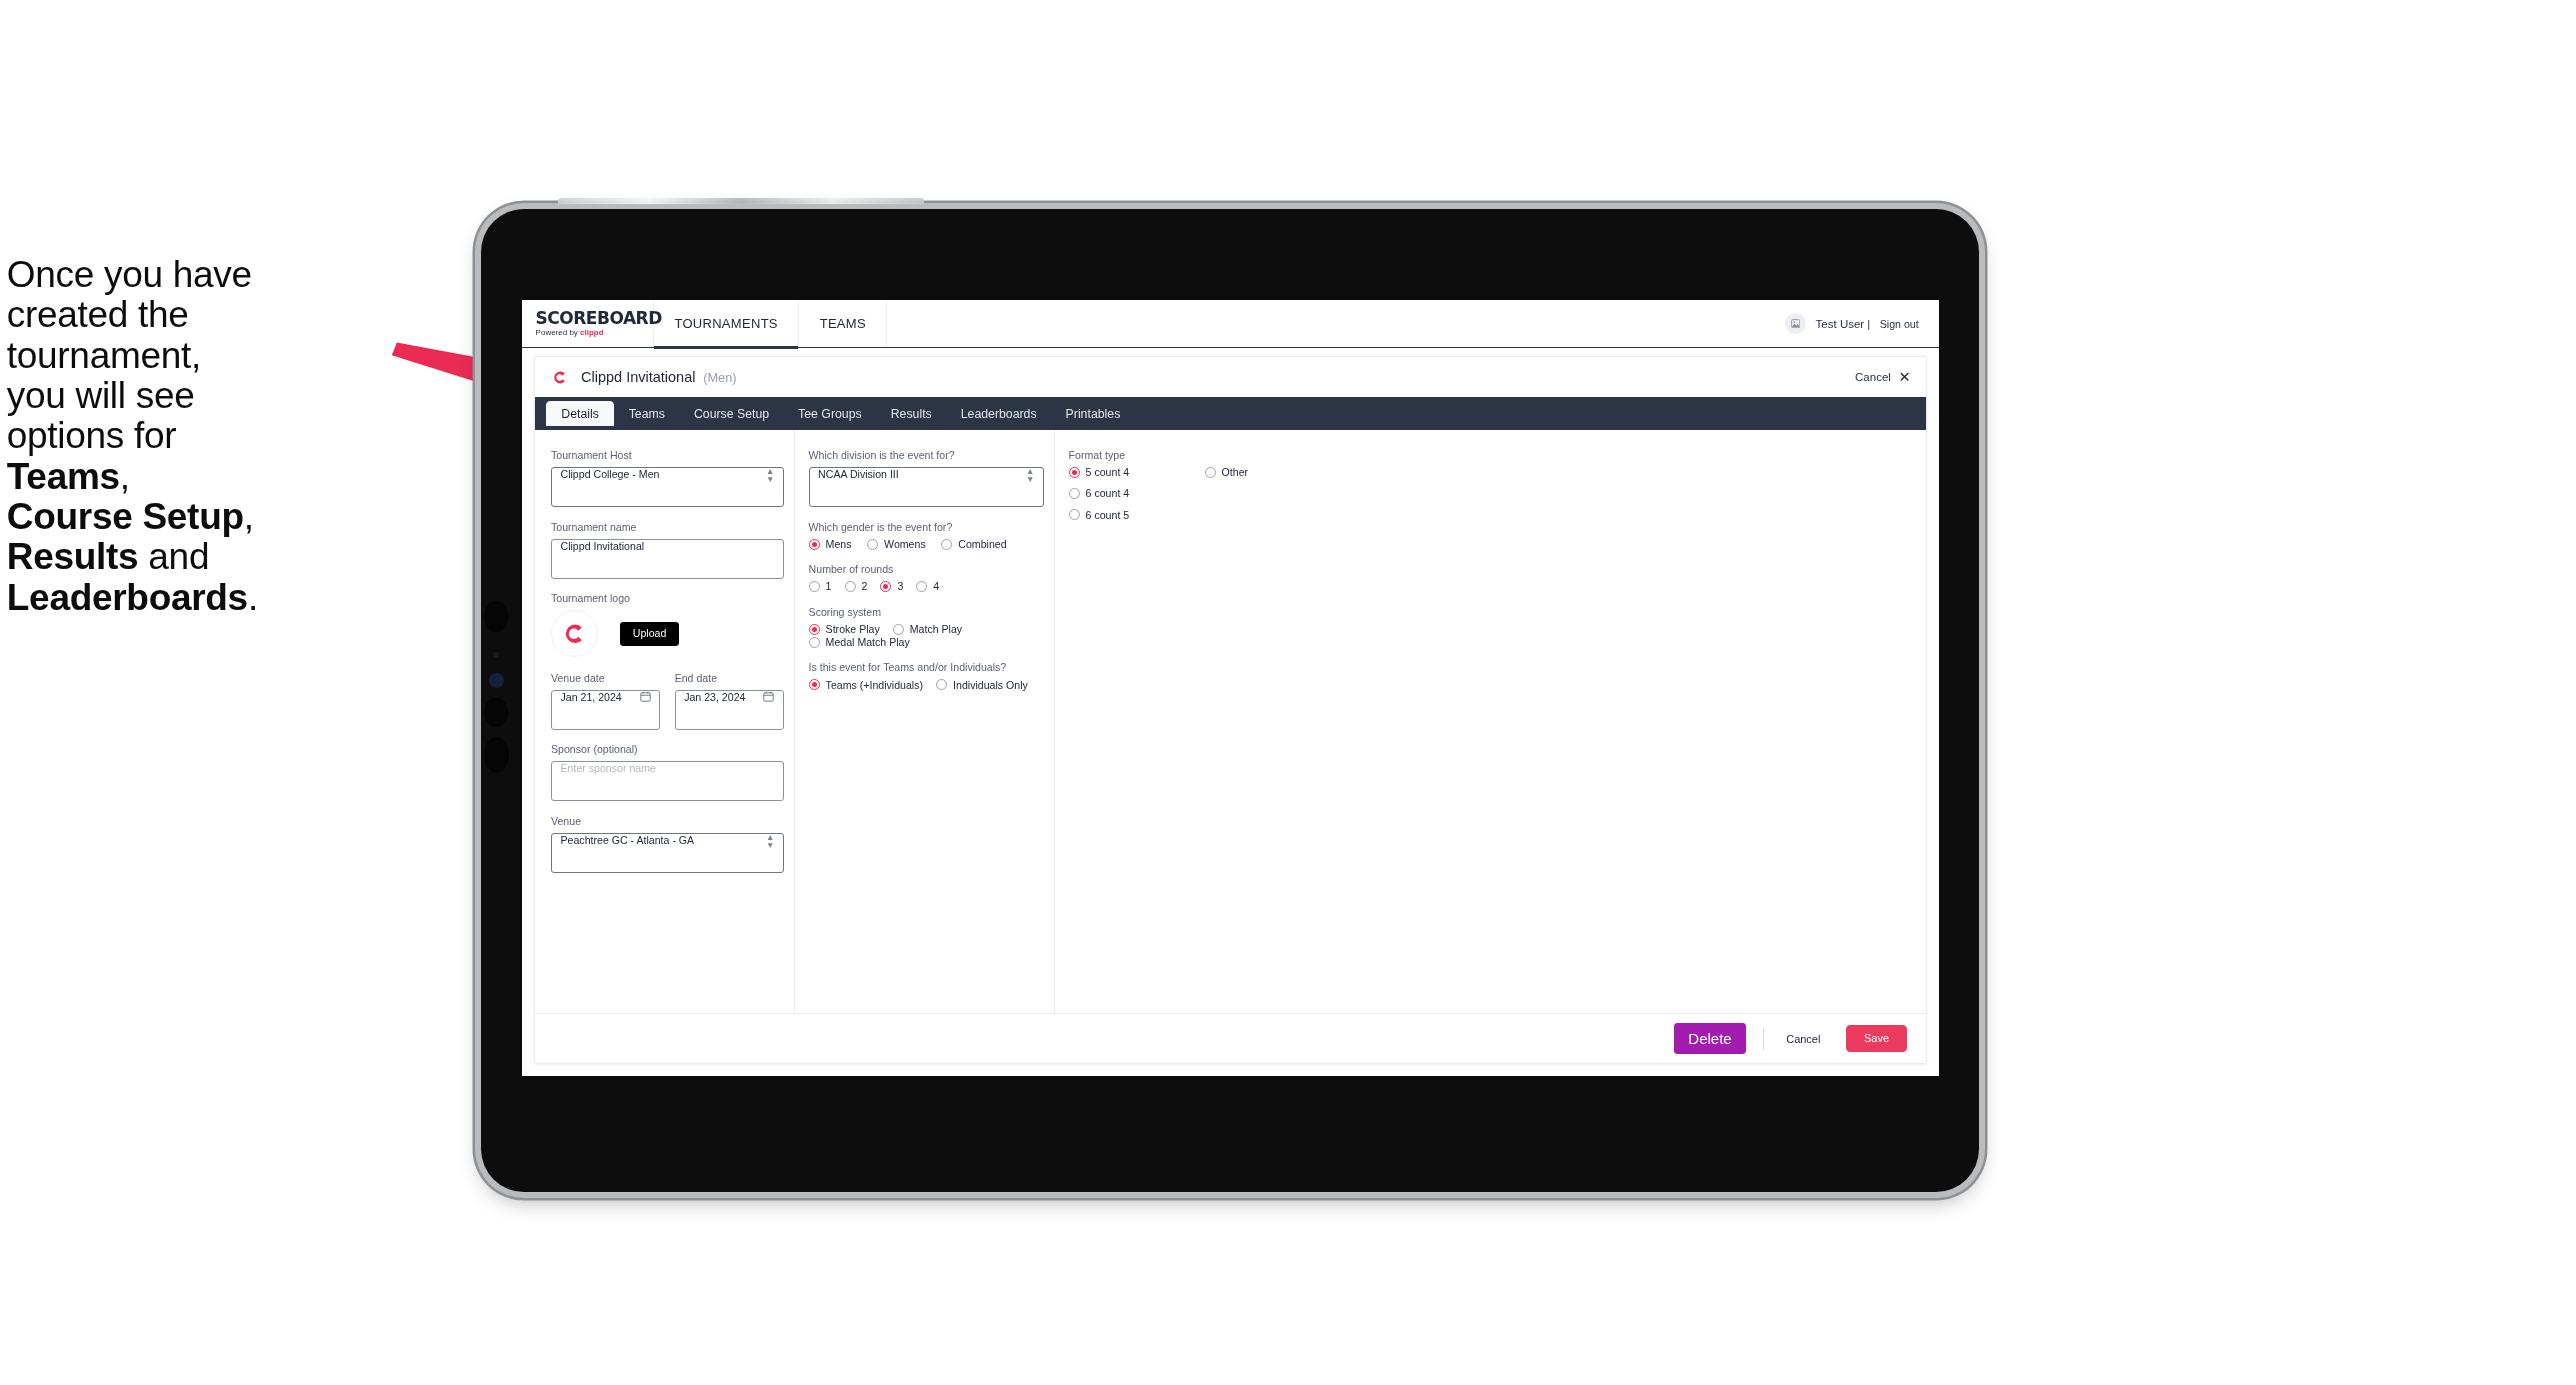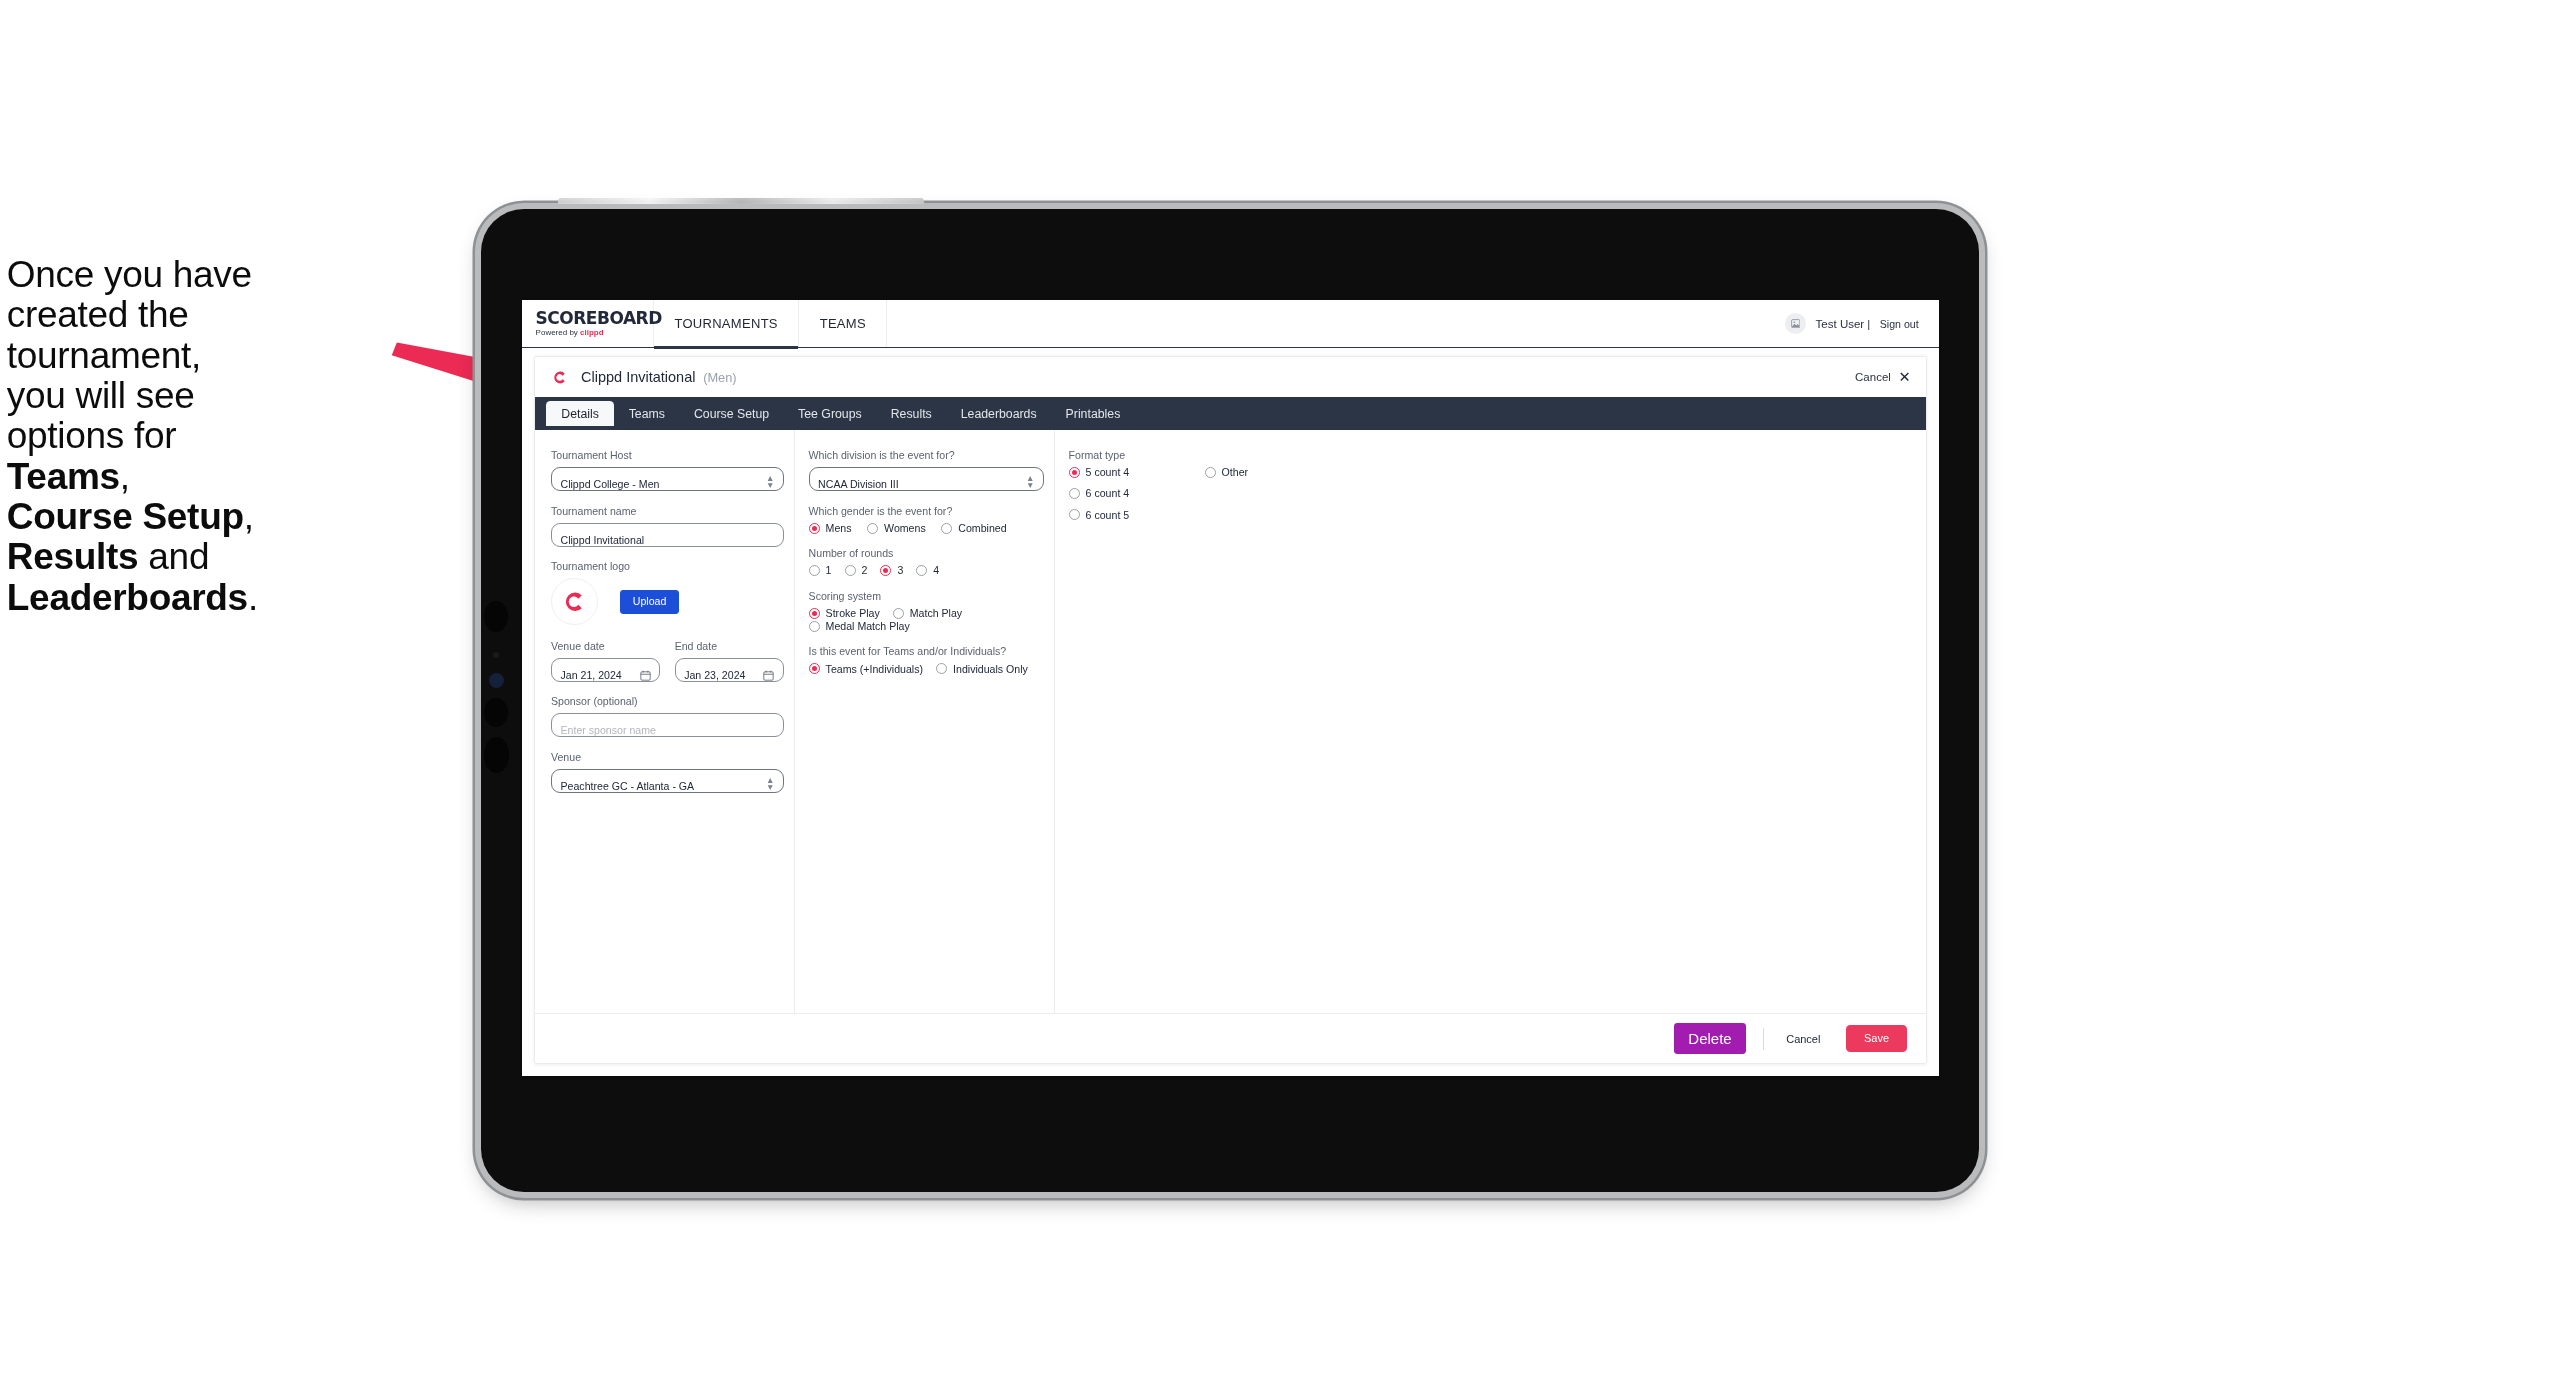--- a/index.html
+++ b/index.html
@@ -114,41 +114,41 @@
     display:flex;background:#fff;
   }
   .col{padding:19px 0 0 0;box-sizing:border-box;}
   #col-left{width:260px;padding-left:16px;padding-right:10.2px;border-right:0.9px solid #ececee;}
   #col-mid{width:260px;padding-left:13.6px;padding-right:10.2px;border-right:0.9px solid #ececee;}
   #col-right{flex:1;padding-left:13.6px;padding-right:13.6px;}
 
   .fld-label{font-size:10.6px;color:#5b6270;margin-bottom:6px;}
   .fld-group{margin-bottom:13.6px;}
   .input-box{
-    height:24px;border:0.9px solid #8a909b;border-radius:9px;
-    display:flex;align-items:flex-end;padding:0 8.5px;box-sizing:border-box;
+    height:40px;border:0.9px solid #8a909b;border-radius:3px;
+    display:flex;align-items:flex-start;padding:0 8.5px;box-sizing:border-box;
     font-size:10.6px;color:#22293a;background:#fff;position:relative;cursor:text;
   }
   .input-box.select{cursor:pointer;border-color:#6f7480;}
   .input-box .val{flex:1;}
   .input-box .ph{flex:1;color:#b2b7be;}
   .chev{
     font-size:8.5px;color:#7b8290;line-height:.9;display:flex;flex-direction:column;
     align-items:center;
   }
   .cal-icon{width:11px;height:11px;flex:none;}
 
   
   #logo-row{display:flex;align-items:center;gap:22px;margin-bottom:14.5px;}
   #logo-circle{
     width:45px;height:45px;border-radius:50%;border:0.9px solid #eeeff1;
     display:flex;align-items:center;justify-content:center;flex:none;background:#fff;
   }
   #upload-btn{
-    background:#1d4ed8;color:#fff;font-size:10.6px;border-radius:3.4px;
+    background:#000000;color:#fff;font-size:10.6px;border-radius:3.4px;
     padding:6.8px 12.8px;cursor:pointer;line-height:1;
   }
 
   
   #dates-row{display:flex;gap:14.5px;margin-bottom:13.6px;}
   #dates-row .half{flex:1;}
 
   
   .radio-row{display:flex;align-items:center;flex-wrap:wrap;gap:2px;margin-top:1.7px;}
   .radio-item{display:flex;align-items:center;cursor:pointer;margin-right:13.6px;}

